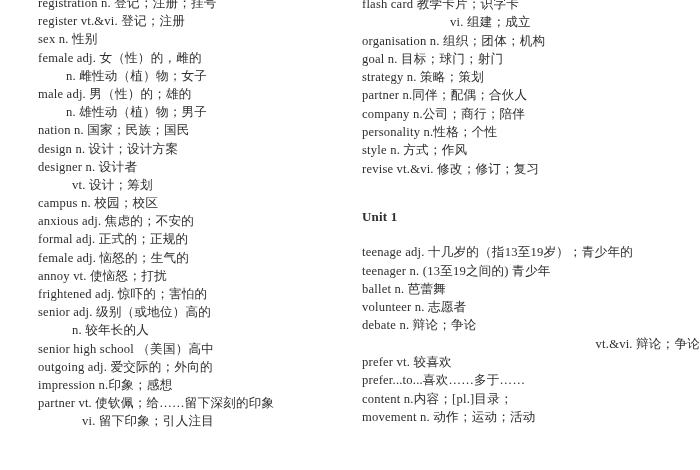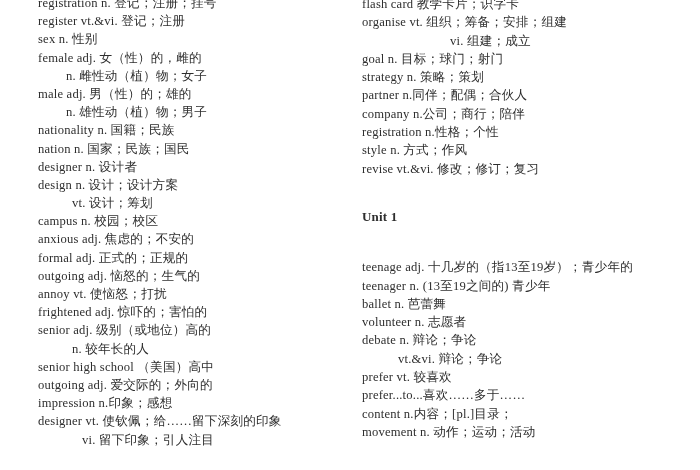--- a/index.html
+++ b/index.html
@@ -23,70 +23,69 @@
   .row {
     white-space: nowrap;
     font-size: 12.6px;
   }
   .col-left  .row { height: 18.2px; line-height: 18.2px; }
   .col-right .row { height: 18.3px; line-height: 18.3px; }
   .row.heading {
     font-weight: bold;
     font-size: 13px;
     margin-top: 30px;
-    margin-bottom: 32px;
+    margin-bottom: 17px;
   }
 </style>
 </head>
 <body>
 
 <div class="page">
   <div class="col col-left">
       <div class="row">registration n. 登记；注册；挂号</div>
       <div class="row">register vt.&amp;vi. 登记；注册</div>
       <div class="row">sex n. 性别</div>
       <div class="row">female adj. 女（性）的，雌的</div>
       <div class="row" style="padding-left: 28px;">n. 雌性动（植）物；女子</div>
       <div class="row">male adj. 男（性）的；雄的</div>
       <div class="row" style="padding-left: 28px;">n. 雄性动（植）物；男子</div>
-      <div class="row">nationality n. 国籍；民族</div>
       <div class="row">nation n. 国家；民族；国民</div>
+      <div class="row">design n. 设计；设计方案</div>
       <div class="row">designer n. 设计者</div>
-      <div class="row">design n. 设计；设计方案</div>
       <div class="row" style="padding-left: 34px;">vt. 设计；筹划</div>
       <div class="row">campus n. 校园；校区</div>
       <div class="row">anxious adj. 焦虑的；不安的</div>
       <div class="row">formal adj. 正式的；正规的</div>
-      <div class="row">outgoing adj. 恼怒的；生气的</div>
+      <div class="row">female adj. 恼怒的；生气的</div>
       <div class="row">annoy vt. 使恼怒；打扰</div>
       <div class="row">frightened adj. 惊吓的；害怕的</div>
       <div class="row">senior adj. 级别（或地位）高的</div>
       <div class="row" style="padding-left: 34px;">n. 较年长的人</div>
       <div class="row">senior high school （美国）高中</div>
       <div class="row">outgoing adj. 爱交际的；外向的</div>
       <div class="row">impression n.印象；感想</div>
-      <div class="row">designer vt. 使钦佩；给……留下深刻的印象</div>
+      <div class="row">partner vt. 使钦佩；给……留下深刻的印象</div>
       <div class="row" style="padding-left: 44px;">vi. 留下印象；引人注目</div>
     </div>
   <div class="col col-right">
       <div class="row">flash card 教学卡片；识字卡</div>
-      <div class="row">organise vt. 组织；筹备；安排；组建</div>
       <div class="row" style="padding-left: 88px;">vi. 组建；成立</div>
+      <div class="row">organisation n. 组织；团体；机构</div>
       <div class="row">goal n. 目标；球门；射门</div>
       <div class="row">strategy n. 策略；策划</div>
       <div class="row">partner n.同伴；配偶；合伙人</div>
       <div class="row">company n.公司；商行；陪伴</div>
-      <div class="row">registration n.性格；个性</div>
+      <div class="row">personality n.性格；个性</div>
       <div class="row">style n. 方式；作风</div>
       <div class="row">revise vt.&amp;vi. 修改；修订；复习</div>
       <div class="row heading">Unit 1</div>
       <div class="row">teenage adj. 十几岁的（指13至19岁）；青少年的</div>
       <div class="row">teenager n. (13至19之间的) 青少年</div>
       <div class="row">ballet n. 芭蕾舞</div>
       <div class="row">volunteer n. 志愿者</div>
       <div class="row">debate n. 辩论；争论</div>
-      <div class="row" style="padding-left: 36px;">vt.&amp;vi. 辩论；争论</div>
+      <div class="row" style="padding-left: 36px; text-align: right;">vt.&amp;vi. 辩论；争论</div>
       <div class="row">prefer vt. 较喜欢</div>
       <div class="row">prefer...to...喜欢……多于……</div>
       <div class="row">content n.内容；[pl.]目录；</div>
       <div class="row">movement n. 动作；运动；活动</div>
     </div>
 </div>
 
 </body></html>

